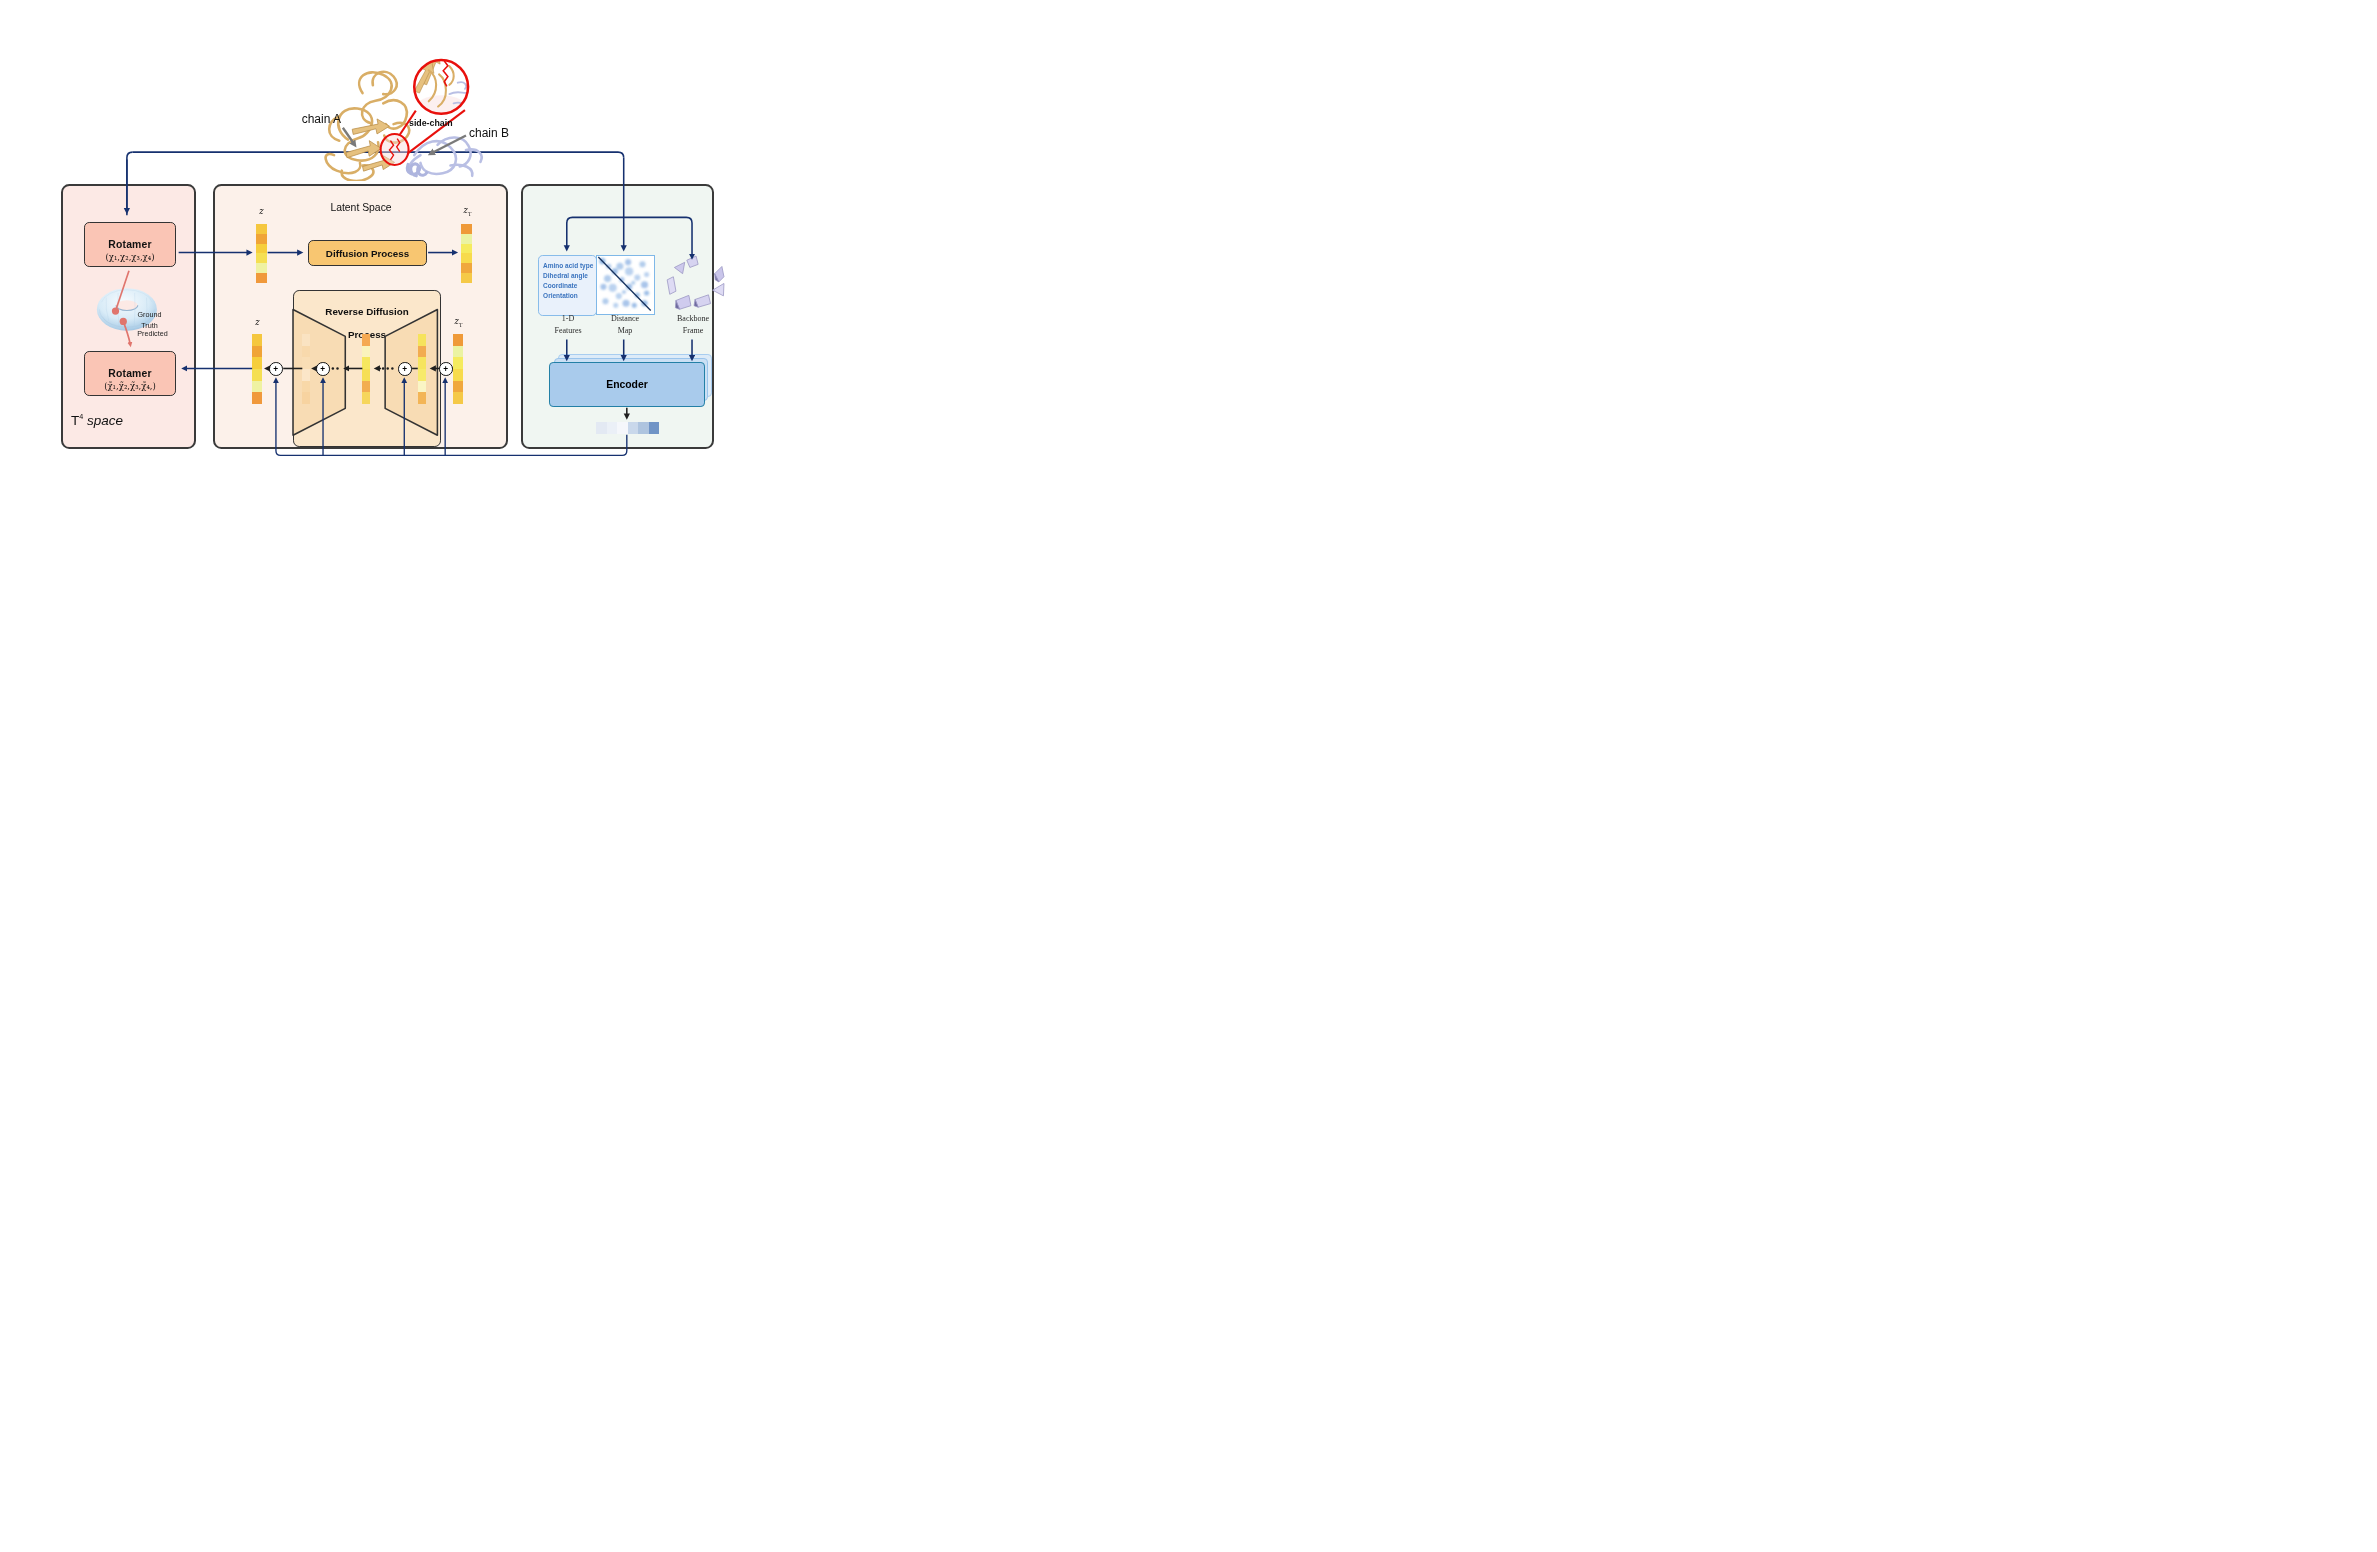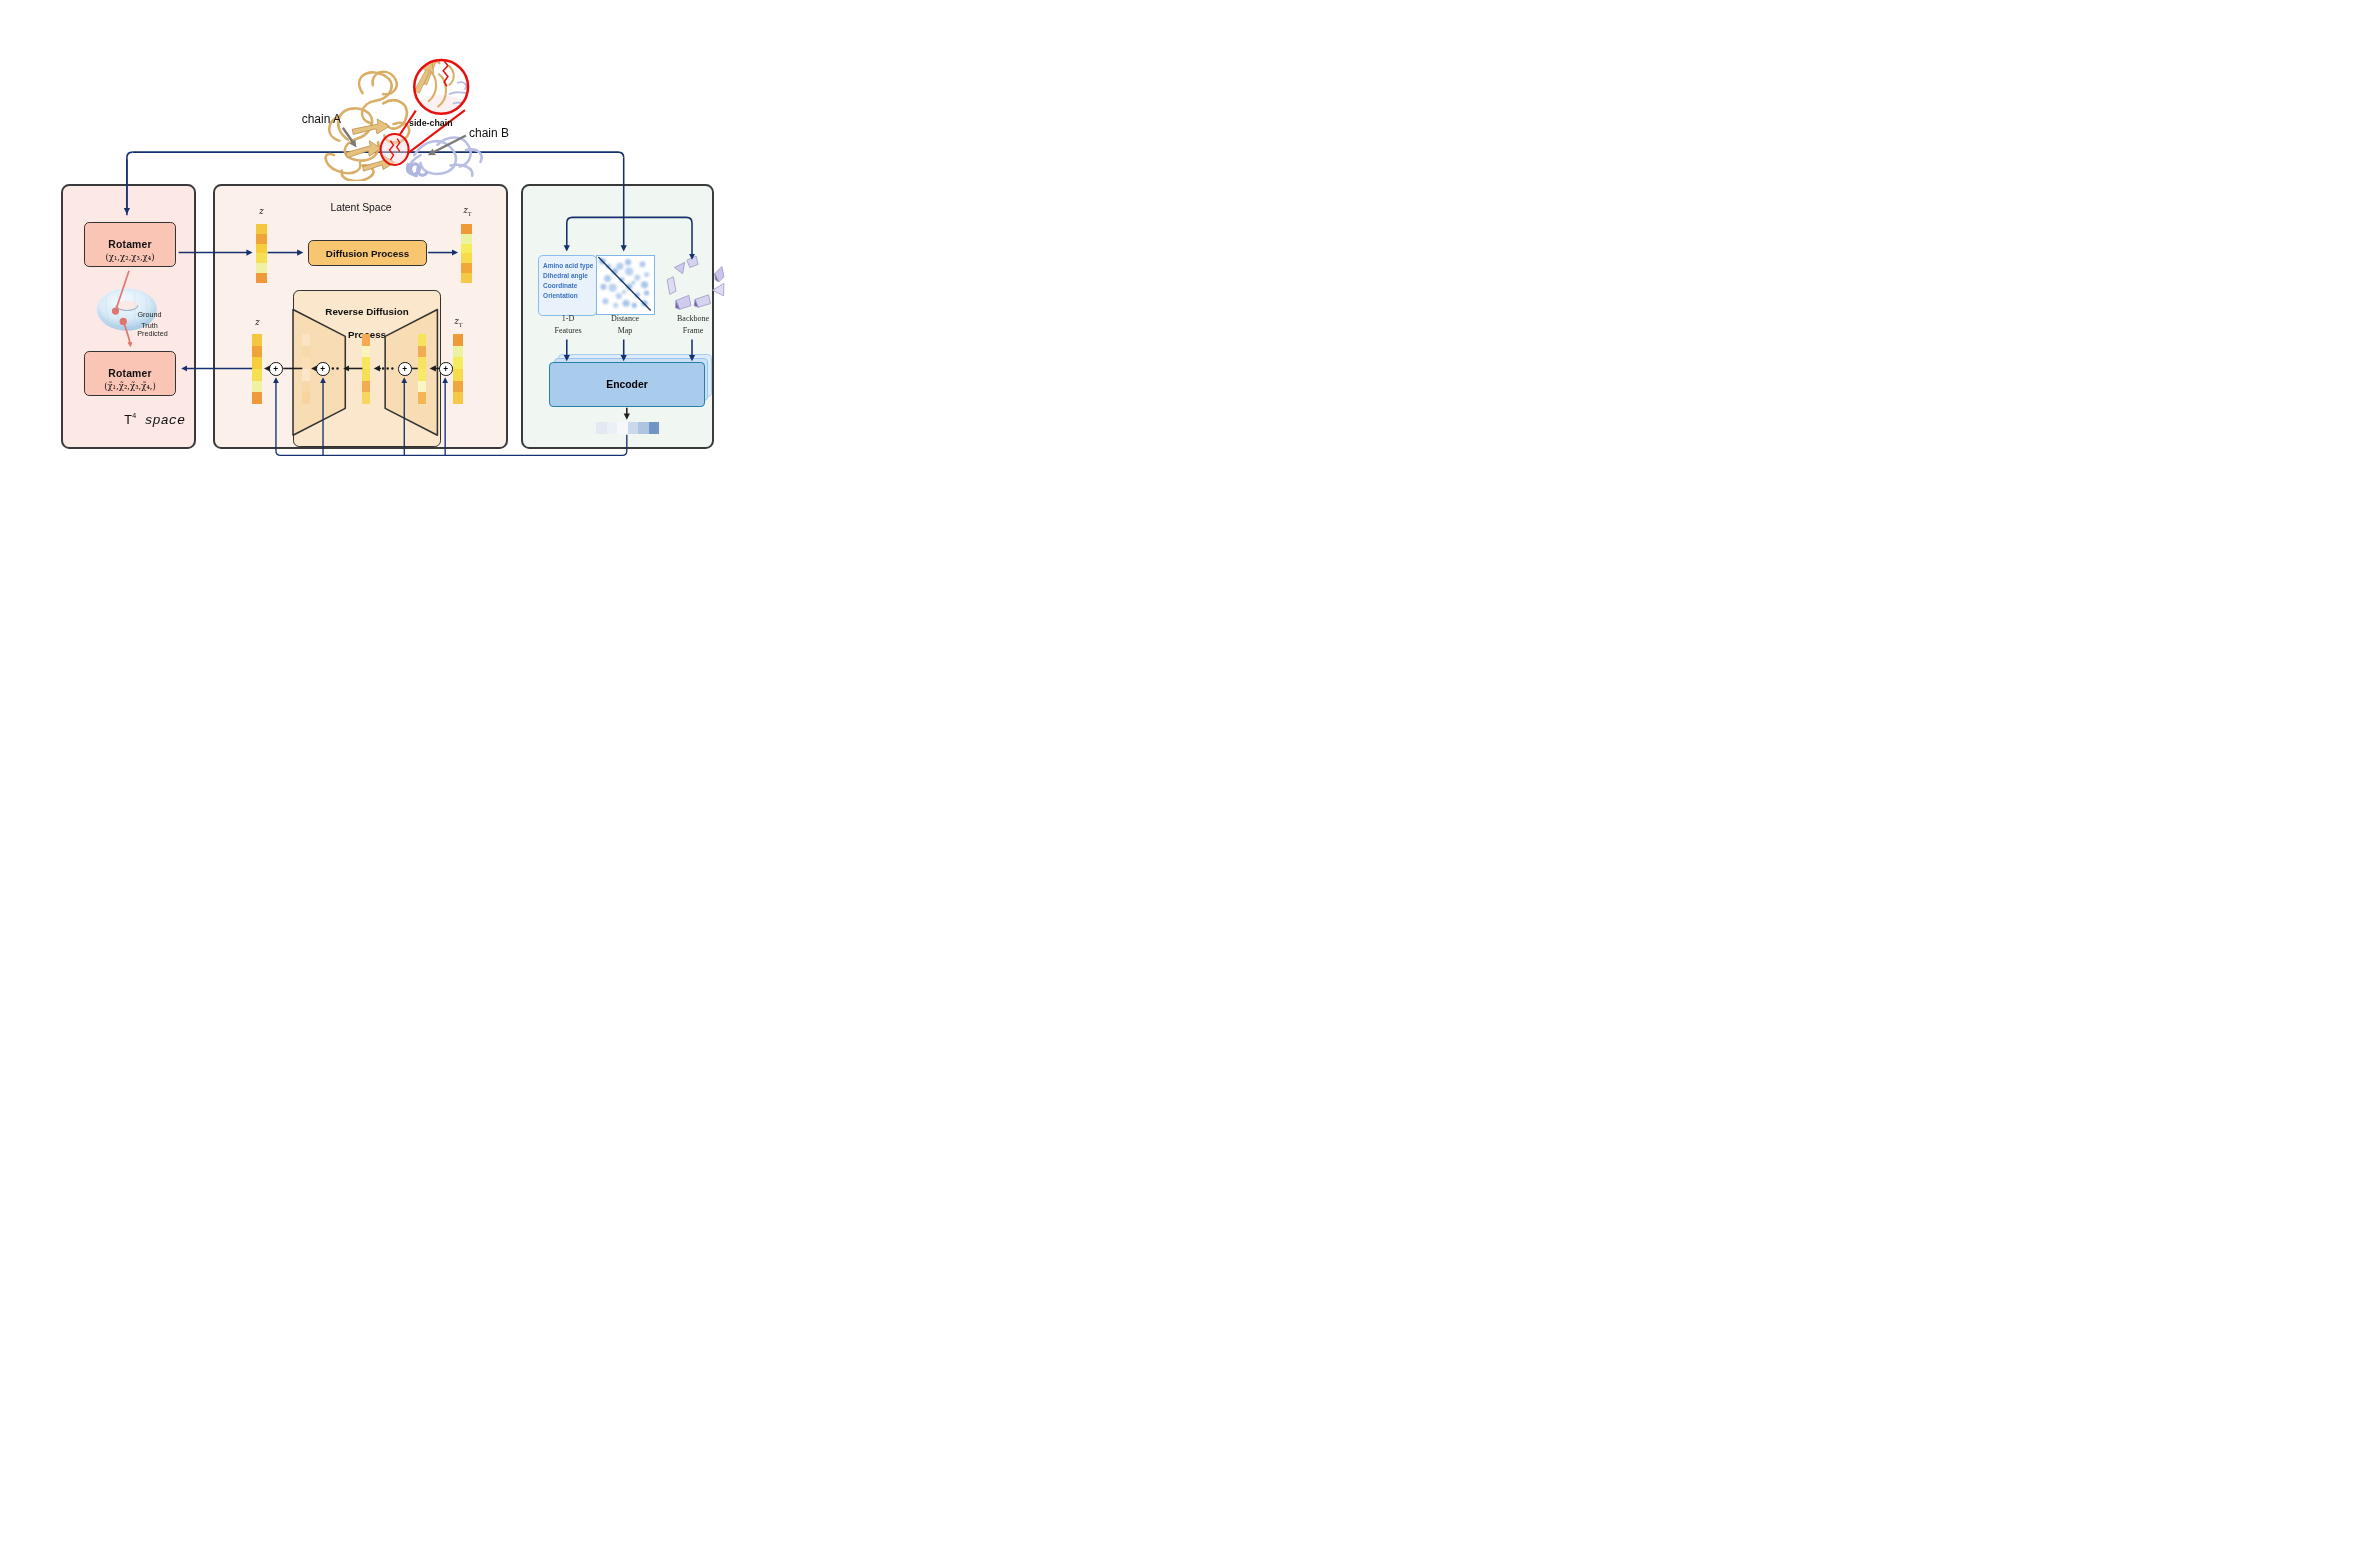--- a/index.html
+++ b/index.html
@@ -43,22 +43,22 @@
   .featbox div{font-size:6.5px;font-weight:bold;color:#3b74bf;line-height:10px;white-space:nowrap;}
   .distmap{position:absolute;left:596px;top:255px;width:59px;height:60px;border:1.8px solid #7fb8e8;
            box-sizing:border-box;background:#fff;z-index:2;}
   .collabel{position:absolute;width:58px;text-align:center;font-size:8px;color:#2b2b2b;
             line-height:12.4px;z-index:2;font-family:Liberation Serif, serif;}
   .encback{position:absolute;border-radius:4.1px;box-sizing:border-box;z-index:2;}
   .encfront{position:absolute;left:549px;top:362px;width:156px;height:45px;background:#a9cbec;
             border:1.6px solid #2380a6;border-radius:4.1px;box-sizing:border-box;display:flex;align-items:center;
             justify-content:center;font-size:10.4px;font-weight:bold;color:#000;z-index:2;}
   .smalltext{position:absolute;font-size:7.2px;color:#222;text-align:center;z-index:2;line-height:11.4px;}
-  .t4{position:absolute;left:71px;top:412px;width:114px;text-align:right;color:#111;z-index:2;
-      font-family:Liberation Mono, monospace;font-size:13.5px;}
+  .t4{position:absolute;left:71px;top:412px;width:114px;text-align:left;color:#111;z-index:2;
+      font-family:Liberation Sans, sans-serif;font-size:13.5px;}
   .t4 sup{font-size:7.2px;}
   .t4 .word{font-style:italic;}
   .paneltitle{position:absolute;left:309px;top:202px;width:104px;text-align:center;font-size:10.4px;
               font-weight:500;color:#111;z-index:2;}
   .chainlab{position:absolute;font-size:12px;color:#111;z-index:6;white-space:nowrap;}
   .sidechain{font-weight:bold;font-size:8.8px;}
 </style>
 </head>
 <body>
 

